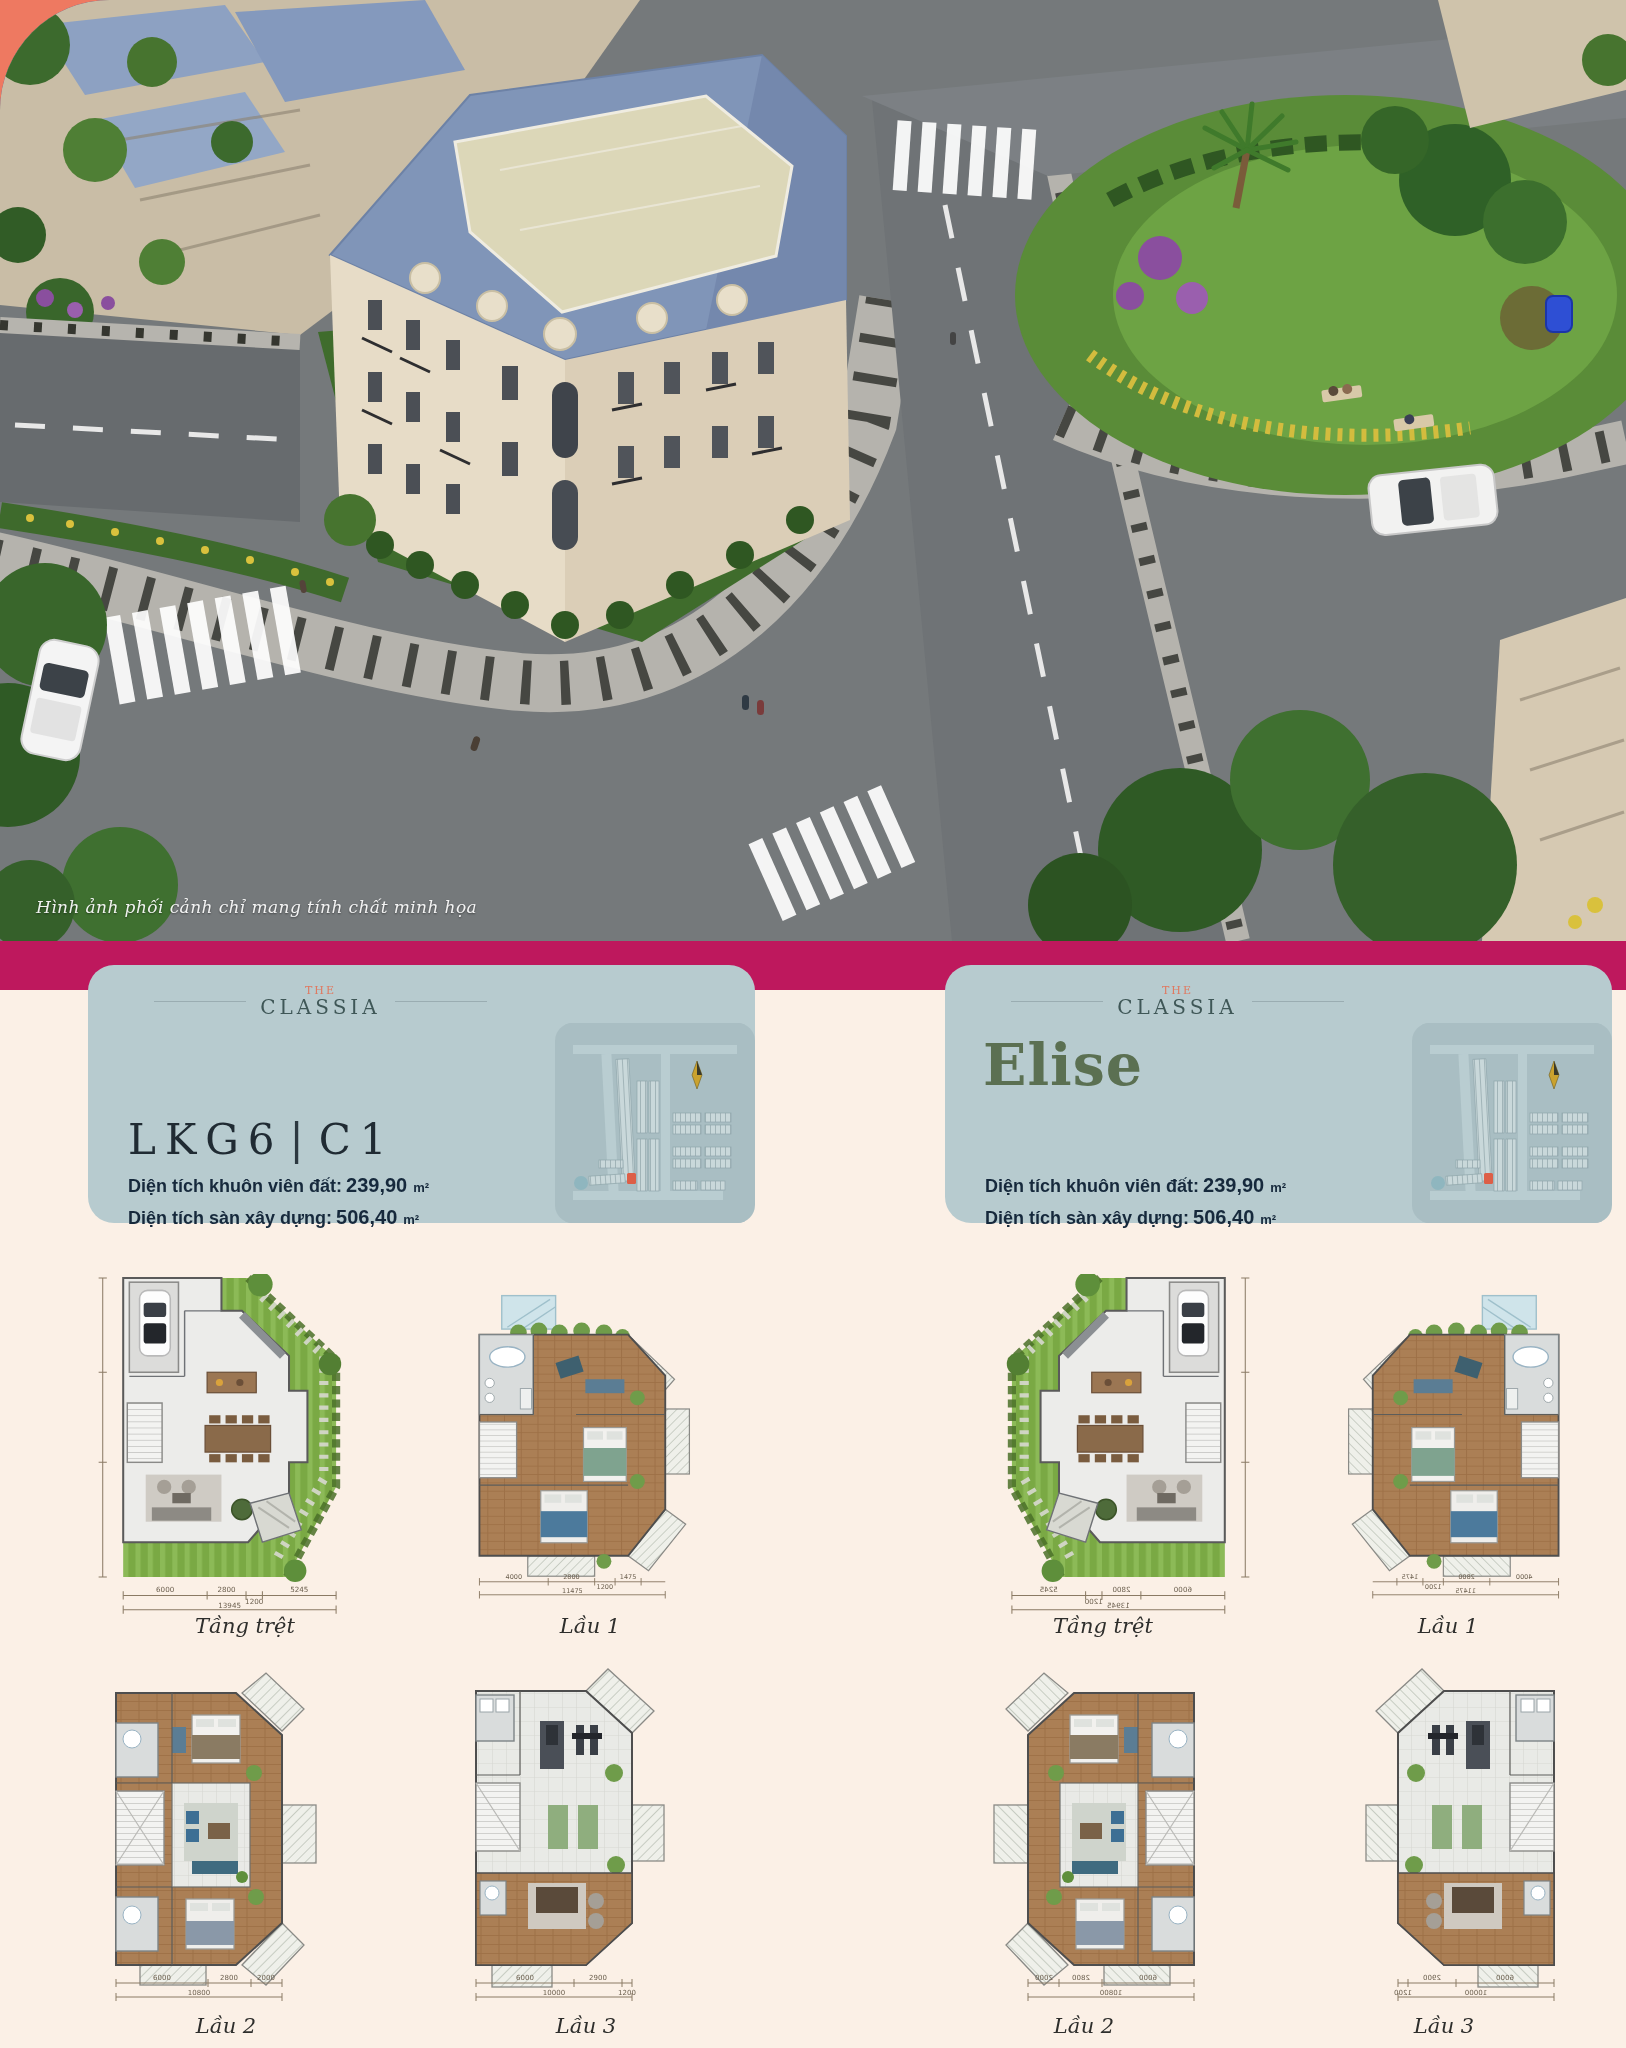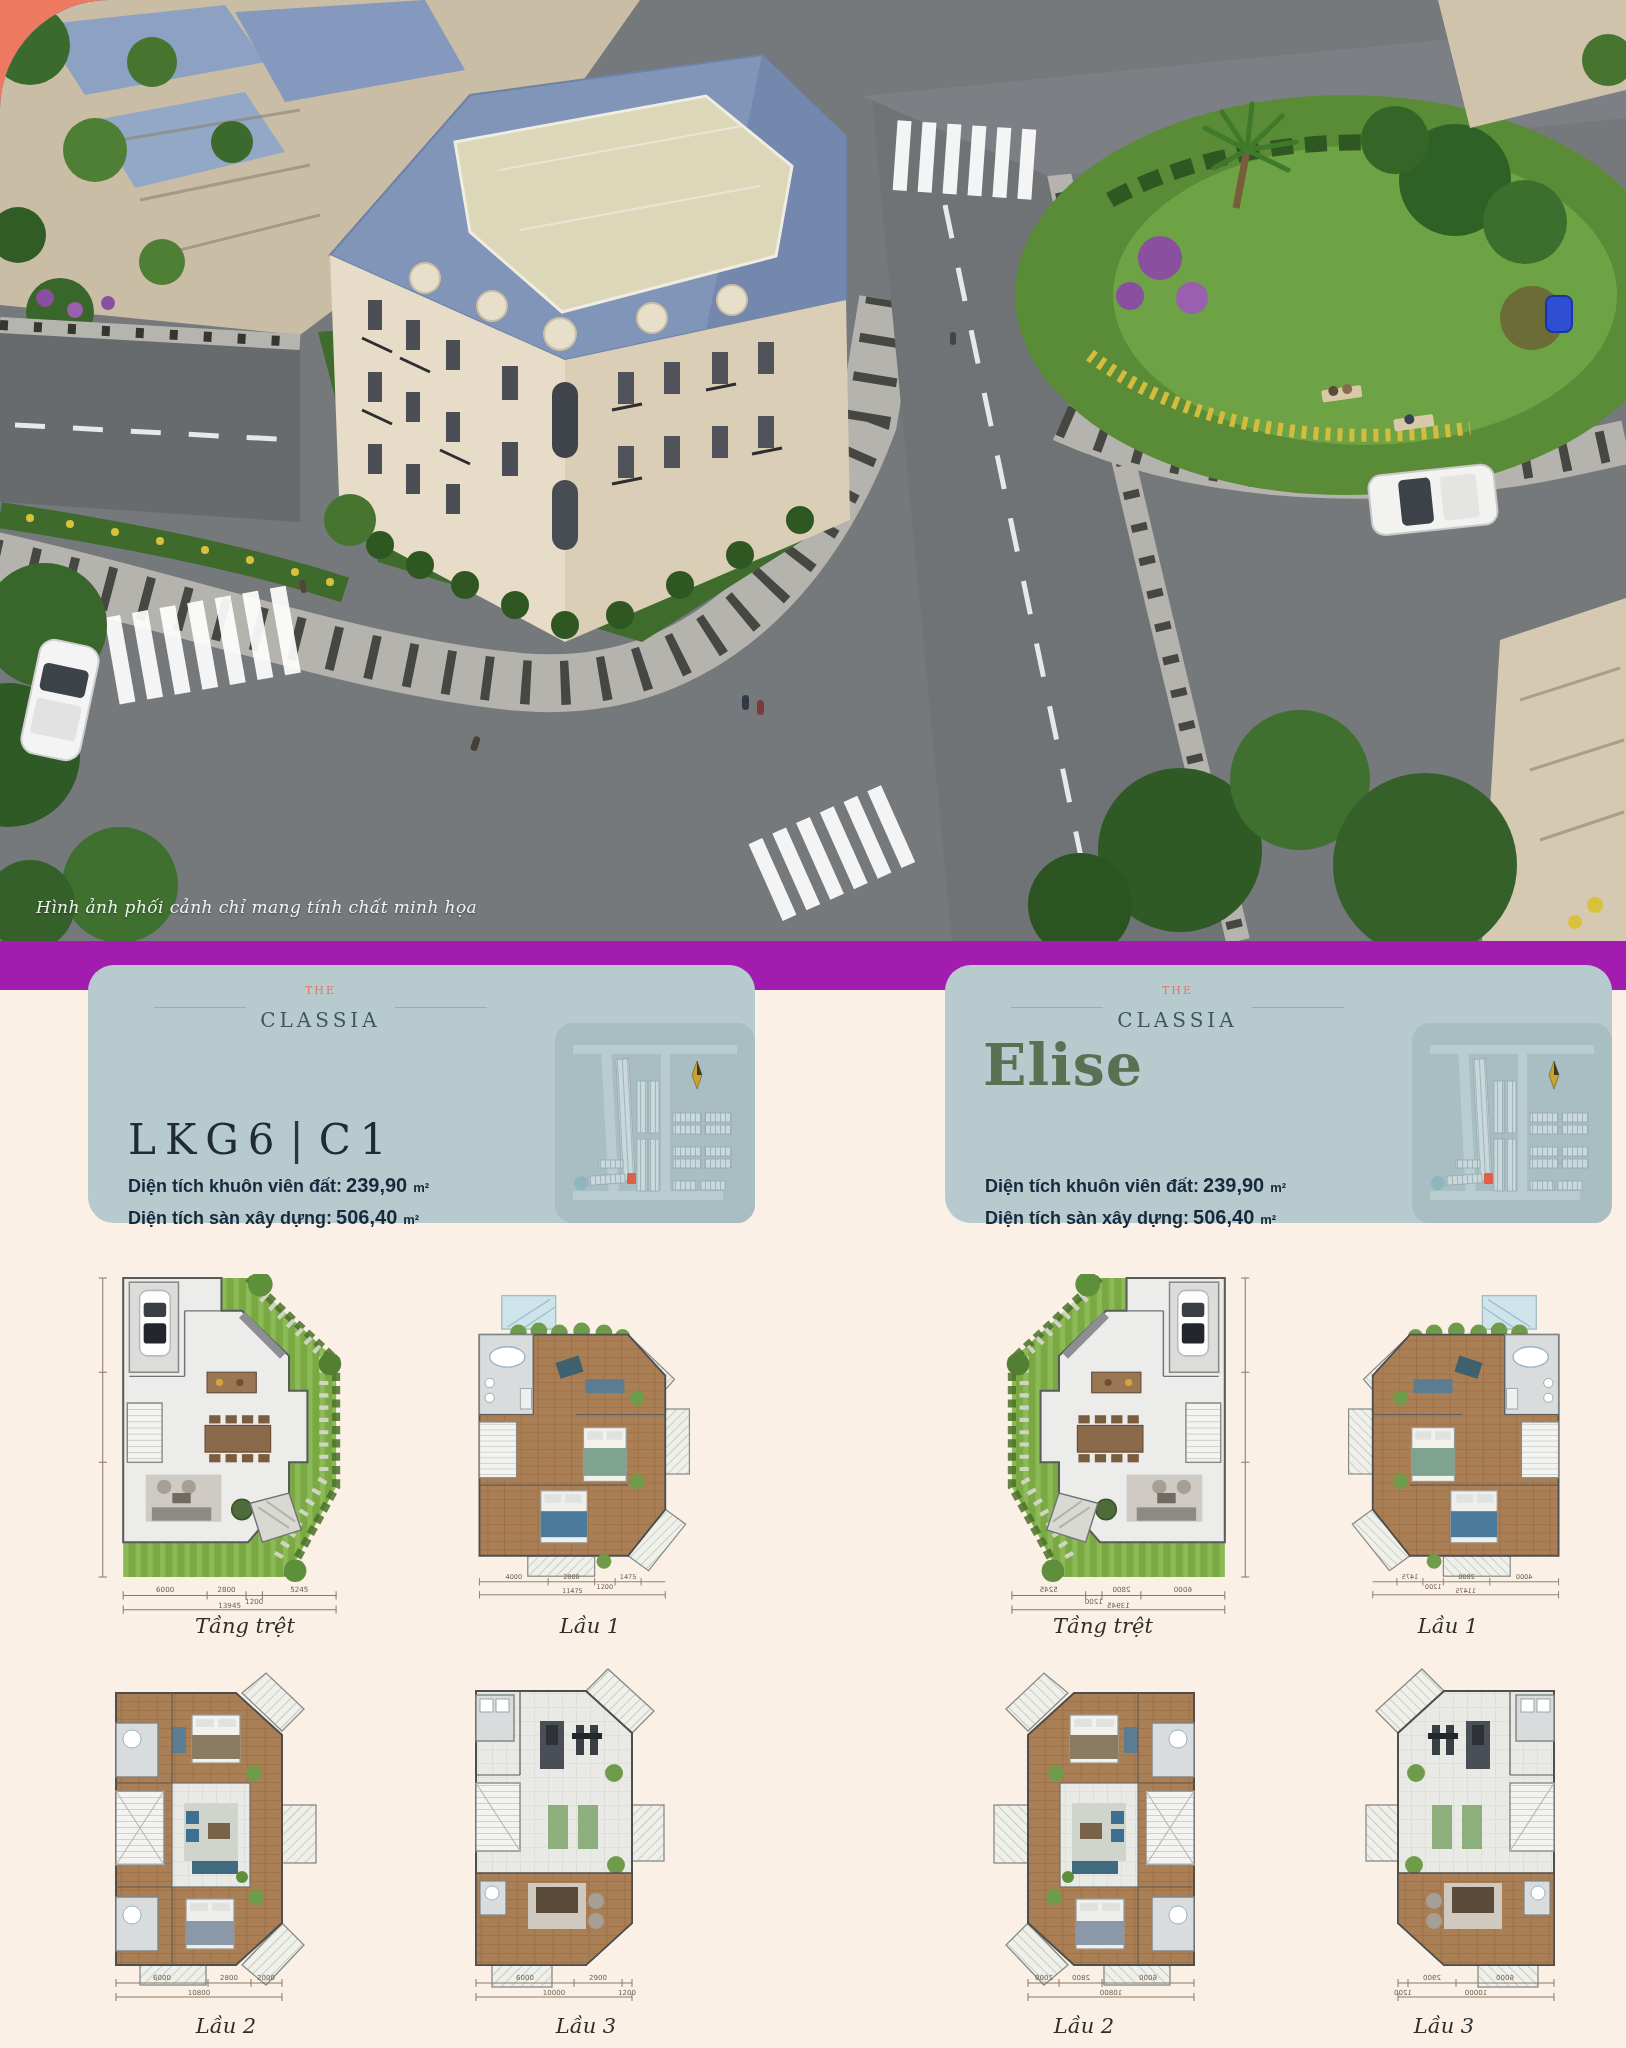--- a/index.html
+++ b/index.html
@@ -1,31 +1,31 @@
 <!DOCTYPE html>
 <html><head>
 <meta charset="utf-8">
 <style>
   html,body{margin:0;padding:0;}
   #page{position:relative;width:1626px;height:2048px;background:#fbf0e6;overflow:hidden;
         font-family:"DejaVu Serif", serif;}
   
   #corner-accent{position:absolute;left:0;top:0;width:180px;height:180px;background:#ee7961;}
   #hero{position:absolute;left:0;top:0;width:1626px;height:990px;border-top-left-radius:110px;
-        overflow:hidden;background:#a21caf;}
+        overflow:hidden;background:#be185d;}
   #hero svg{display:block;}
   #hero-caption{position:absolute;left:36px;top:897px;font-style:italic;font-size:17px;
         color:rgba(255,255,255,.93);letter-spacing:.4px;text-shadow:0 1px 2px rgba(0,0,0,.45);}
   
   .card{position:absolute;top:965px;width:667px;height:258px;background:#b7cbcf;border-radius:26px;}
   #card-left{left:88px;} #card-right{left:945px;}
   .logo{position:absolute;top:20px;left:0;width:465px;display:flex;align-items:center;justify-content:center;gap:14px;}
   .logo .rule{width:92px;height:1px;background:#9aadb2;}
   .logo .words{display:flex;flex-direction:column;align-items:center;line-height:1;}
-  .logo .the{font-size:11px;letter-spacing:2px;color:#e0785f;margin-bottom:14px;}
+  .logo .the{font-size:11px;letter-spacing:2px;color:#e0785f;margin-bottom:1px;}
   .logo .classia{font-size:20px;letter-spacing:4px;color:#3f5757;}
   .card-title{position:absolute;left:38px;top:66px;font-weight:bold;font-size:57px;color:#5b7052;letter-spacing:1px;}
   .card-code{position:absolute;left:40px;top:150px;font-size:42px;color:#202b33;letter-spacing:9px;}
   .card-code sup{font-size:21px;letter-spacing:2px;}
   .card-code .sep{font-weight:200;color:#2c3840;padding:0 6px;}
   .card-specs{position:absolute;left:40px;top:204px;font-family:Liberation Sans, sans-serif;
               font-size:18px;font-weight:bold;color:#16293c;line-height:1.6;}
   .card-specs .val{font-size:20px;padding-left:4px;}
   .card-specs .unit{font-size:13px;padding-left:6px;}
   .thumb{position:absolute;right:0;top:58px;width:200px;height:200px;border-radius:18px;

